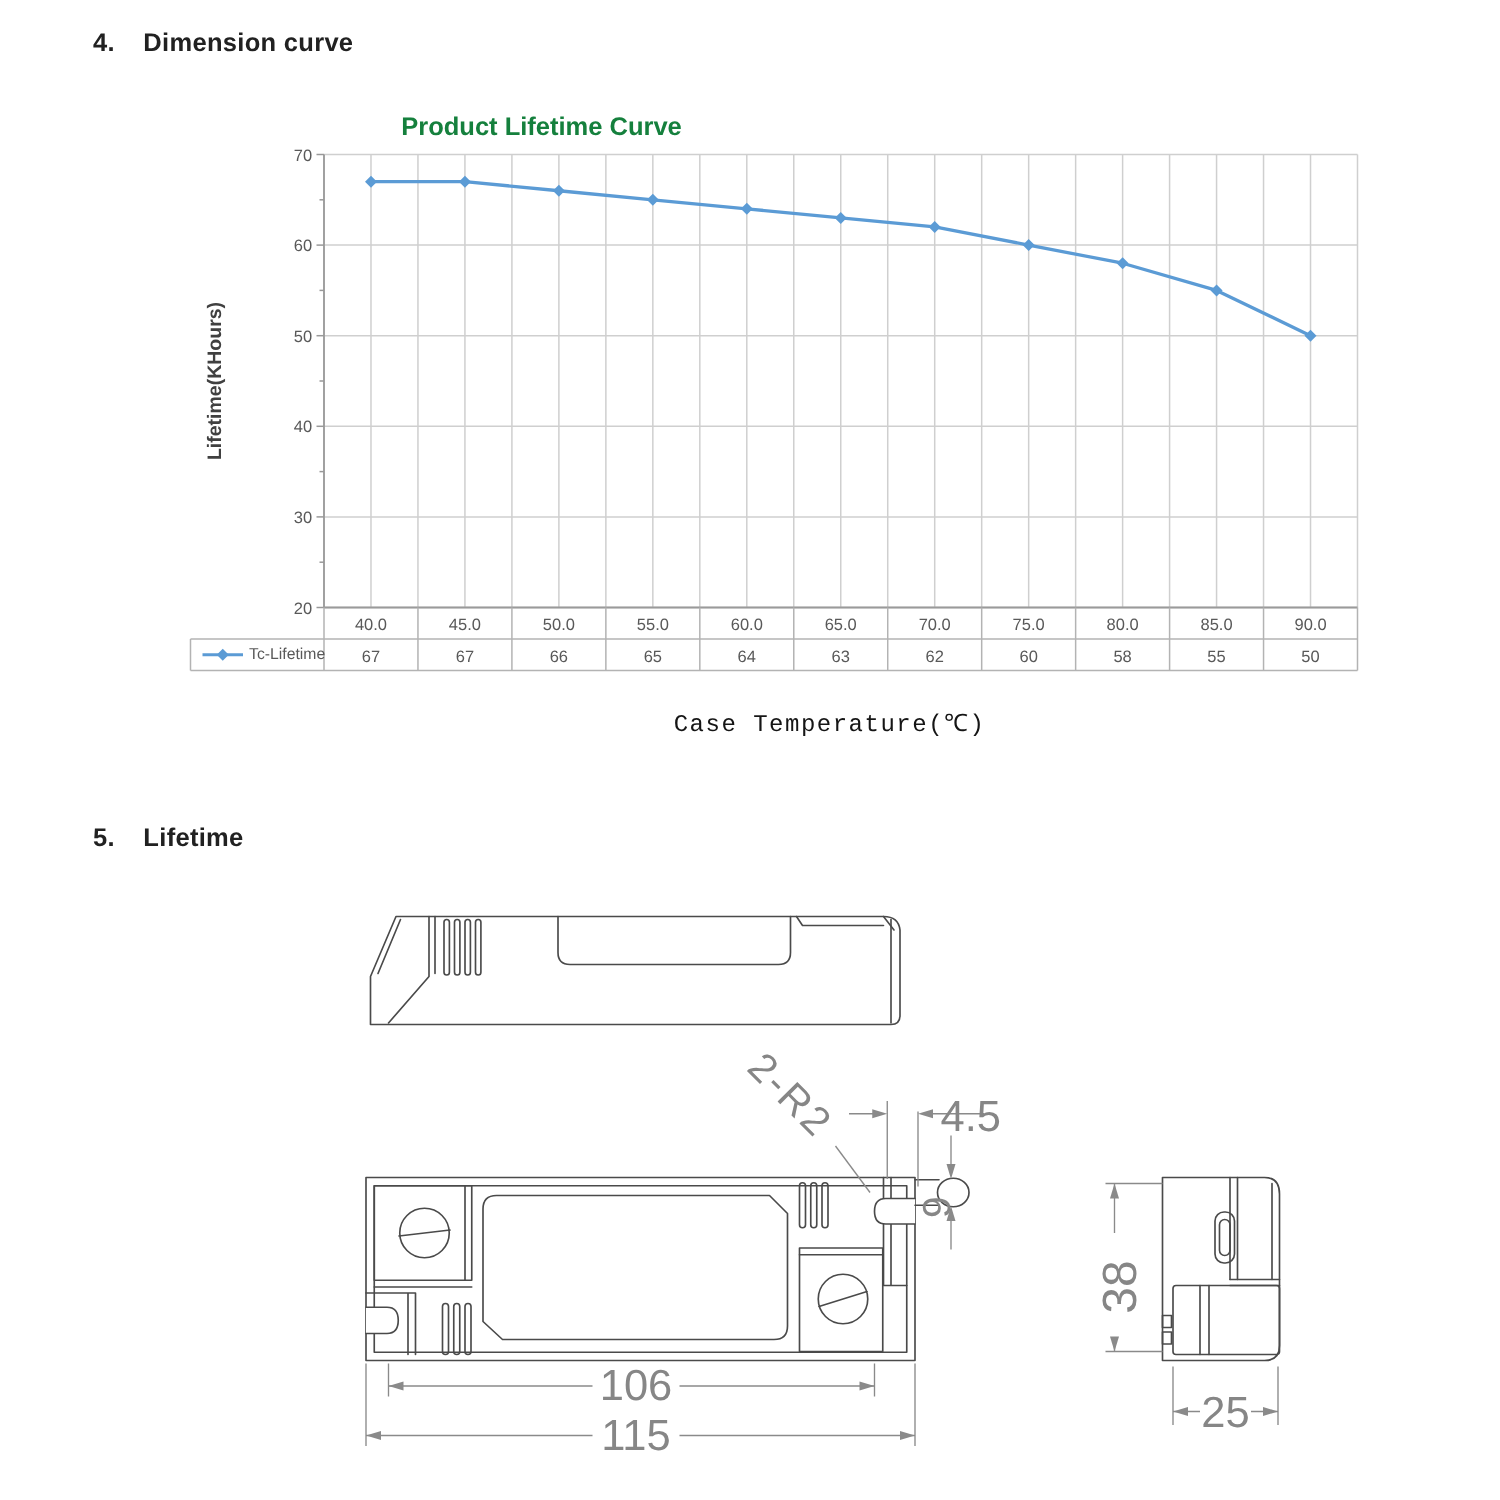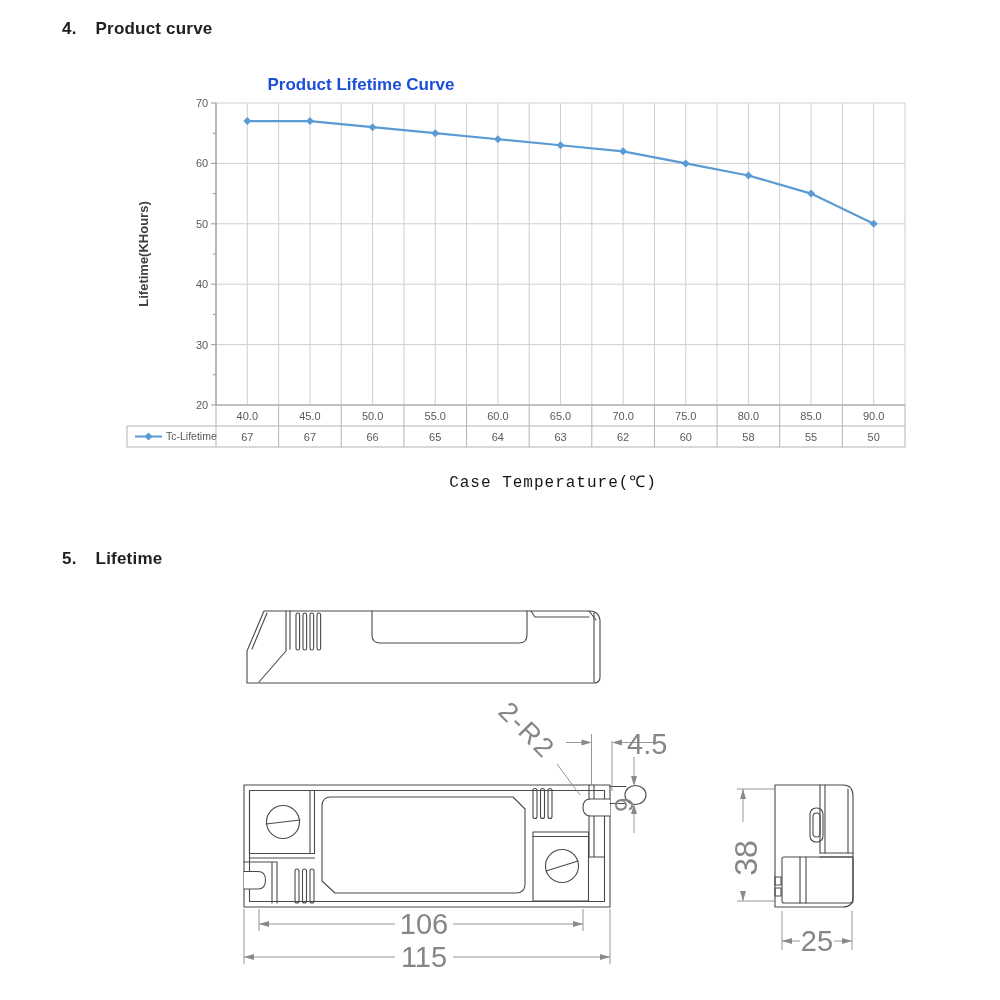--- a/index.html
+++ b/index.html
@@ -2,39 +2,39 @@
 <html><head>
 <meta charset="utf-8">
 <style>
   html,body{margin:0;padding:0;}
   body{width:1000px;height:1000px;background:#ffffff;overflow:hidden;position:relative;
        font-family:"Liberation Sans",sans-serif;}
   .abs{position:absolute;}
   .heading{display:flex;gap:19px;font-weight:bold;font-size:17px;color:#212121;letter-spacing:.2px;}
   #chart-svg{position:absolute;left:0;top:0;width:1000px;height:500px;}
   #chart-svg text{font-family:"Liberation Sans",sans-serif;}
-  #chart-title{left:361px;top:85px;transform:translate(-50%,-50%);font-weight:bold;font-size:17px;color:#1d4ed8;white-space:nowrap;}
+  #chart-title{left:361px;top:85px;transform:translate(-50%,-50%);font-weight:bold;font-size:17px;color:#15803d;white-space:nowrap;}
   #y-axis-title{left:143px;top:254px;transform:translate(-50%,-50%) rotate(-90deg);font-weight:bold;font-size:13px;color:#404040;white-space:nowrap;}
   #legend-label{left:166px;top:430px;font-size:10.5px;color:#595959;white-space:nowrap;text-align:right;}
   #x-axis-caption{left:553px;top:481px;transform:translate(-50%,-50%);font-family:Liberation Mono, monospace;font-size:16px;color:#151515;letter-spacing:1px;white-space:nowrap;}
   #drawings-svg{position:absolute;left:0;top:560px;width:1000px;height:440px;}
   .ln{fill:none;stroke:#4a4a4a;stroke-width:1.1;stroke-linejoin:round;stroke-linecap:round;}
   .lnf{fill:#ffffff;stroke:#4a4a4a;stroke-width:1.1;stroke-linejoin:round;stroke-linecap:round;}
   .dim{fill:none;stroke:#8a8a8a;stroke-width:0.9;}
   .dima{fill:#8a8a8a;stroke:none;}
   .dimt{font-family:"Liberation Sans",sans-serif;fill:#868686;}
 </style>
 </head>
 <body>
 
 <div>
 
   <div class="abs heading" style="left:62px;top:19px;">
     <span>4.</span>
-    <span>Product curve</span>
+    <span>Dimension curve</span>
   </div>
 
   <svg id="chart-svg" viewBox="0 0 1000 500" aria-hidden="true">
       <line x1="216" y1="103" x2="216" y2="405" stroke="#cfcfcf" stroke-width="1"></line>
       <line x1="247.3181818181818" y1="103" x2="247.3181818181818" y2="405" stroke="#cfcfcf" stroke-width="1"></line>
       <line x1="278.6363636363636" y1="103" x2="278.6363636363636" y2="405" stroke="#cfcfcf" stroke-width="1"></line>
       <line x1="309.95454545454544" y1="103" x2="309.95454545454544" y2="405" stroke="#cfcfcf" stroke-width="1"></line>
       <line x1="341.27272727272725" y1="103" x2="341.27272727272725" y2="405" stroke="#cfcfcf" stroke-width="1"></line>
       <line x1="372.5909090909091" y1="103" x2="372.5909090909091" y2="405" stroke="#cfcfcf" stroke-width="1"></line>
       <line x1="403.9090909090909" y1="103" x2="403.9090909090909" y2="405" stroke="#cfcfcf" stroke-width="1"></line>

